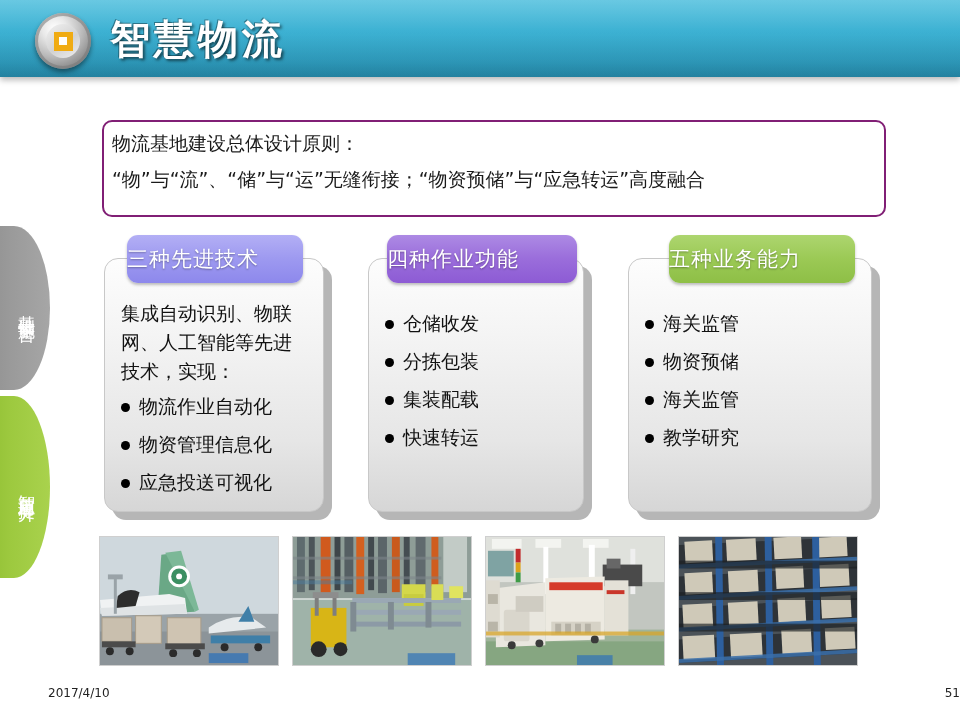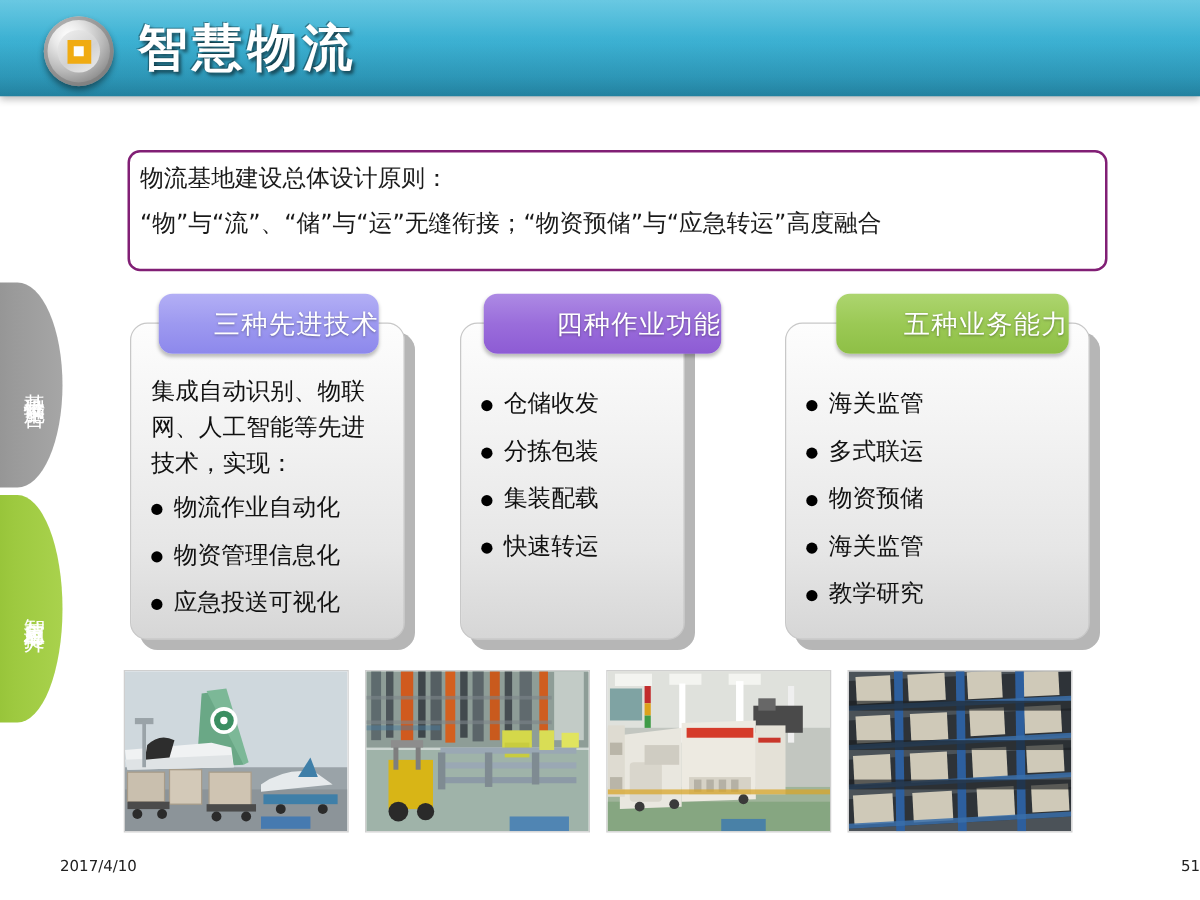--- a/index.html
+++ b/index.html
@@ -93,21 +93,21 @@
   }
   .card-body {
     position:relative;
     background:linear-gradient(to bottom,#fdfdfd 0%,#f4f4f4 30%,#e6e6e6 72%,#d6d6d6 100%);
     border:1px solid #c8c8c8; border-radius:14px;
     height:100%;
   }
   .card-head {
     position:absolute; top:-24px; height:48px;
     border-radius:11px;
-    display:flex; align-items:center; justify-content:flex-end;
+    display:flex; align-items:center; justify-content:flex-start;
     box-shadow:0 2px 3px rgba(0,0,0,0.25);
   }
   .card-head span {
     font-size:21px; color:#ffffff; letter-spacing:1px;
     text-shadow:0 1px 2px rgba(0,0,0,0.35);
   }
   .card-content { padding:40px 14px 0 16px;font-family:Liberation Serif, serif; }
   .card-para {
     font-size:19px; color:#111; line-height:29px;
   }
@@ -117,21 +117,21 @@
     display:flex; align-items:center;
   }
   .bullet {
     display:inline-block; width:9px; height:9px;
     background:#000; border-radius:50%; margin-right:9px; flex:none;
   }
 
   #card-1 { left:104px; width:220px; height:254px; }
   #card-1 .card-head { left:22px; width:176px;
     background:linear-gradient(to bottom,#b3aff5 0%,#9d99f0 50%,#8d88ec 100%); }
-  #card-2 { left:368px; width:180px; height:254px; }
+  #card-2 { left:368px; width:216px; height:254px; }
   #card-2 .card-head { left:18px; width:190px;
     background:linear-gradient(to bottom,#ad8ae4 0%,#9a6ddb 50%,#8d5bd4 100%); }
   #card-3 { left:628px; width:244px; height:254px; }
   #card-3 .card-head { left:40px; width:186px;
     background:linear-gradient(to bottom,#add56f 0%,#9bc955 50%,#8ebf46 100%); }
   #card-2 .card-content, #card-3 .card-content { padding-top:44px;text-align:center; }
 
   
   .photo {
     position:absolute; top:536px; width:180px; height:130px;
@@ -243,24 +243,20 @@
   <div class="card-shadow"></div>
   <div class="card-body">
     <div class="card-head">
       <span>五种业务能力</span>
     </div>
     <div class="card-content">
       <ul class="card-list">
         <li>
             <span class="bullet"></span>
             <span>海关监管</span>
-          </li>
-        <li>
-            <span class="bullet"></span>
-            <span>多式联运</span>
           </li>
         <li>
             <span class="bullet"></span>
             <span>物资预储</span>
           </li>
         <li>
             <span class="bullet"></span>
             <span>海关监管</span>
           </li>
         <li>

